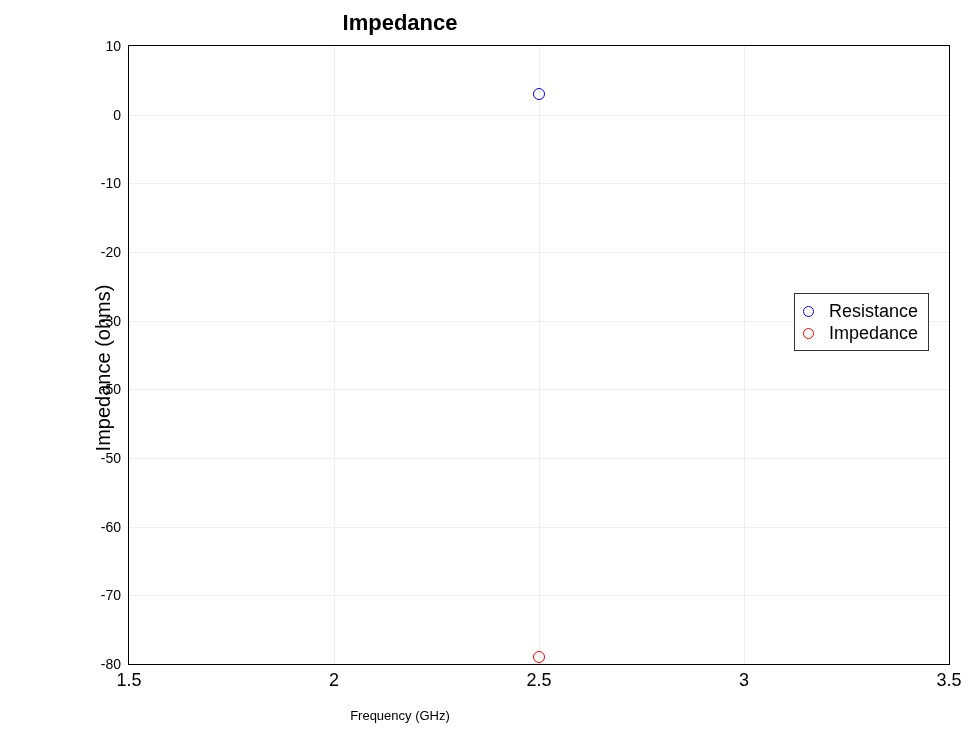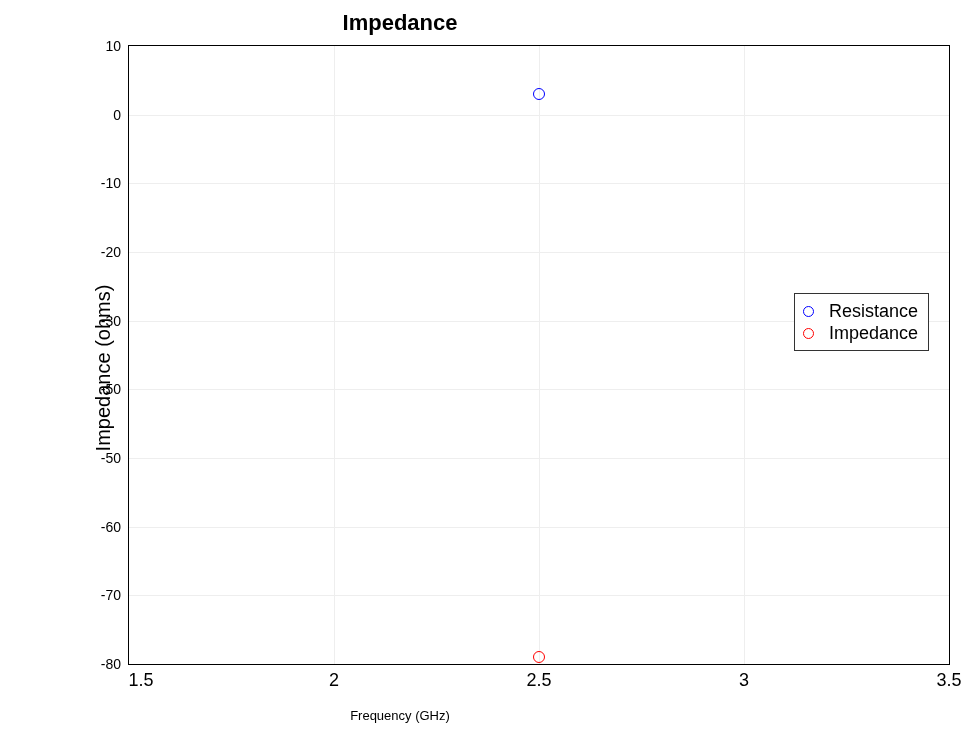--- a/index.html
+++ b/index.html
@@ -116,21 +116,21 @@
 
 <div class="figure">
 
   <div class="title">Impedance</div>
 
   <div class="ylabel">Impedance (ohms)</div>
   <div class="xlabel">Frequency (GHz)</div>
 
   <div class="plot-area" id="plot">
 
-  <div class="tick-x" style="left: 12px;">1.5</div>
+  <div class="tick-x" style="left: 0px;">1.5</div>
       <div class="gridline-v" style="left: 205px;"></div>
       <div class="tick-x" style="left: 205px;">2</div>
       <div class="gridline-v" style="left: 410px;"></div>
       <div class="tick-x" style="left: 410px;">2.5</div>
       <div class="gridline-v" style="left: 615px;"></div>
       <div class="tick-x" style="left: 615px;">3</div>
       <div class="tick-x" style="left: 820px;">3.5</div>
       <div class="tick-y" style="top: 618px;">-80</div>
       <div class="gridline-h" style="top: 549.333px;"></div>
       <div class="tick-y" style="top: 549.333px;">-70</div>

